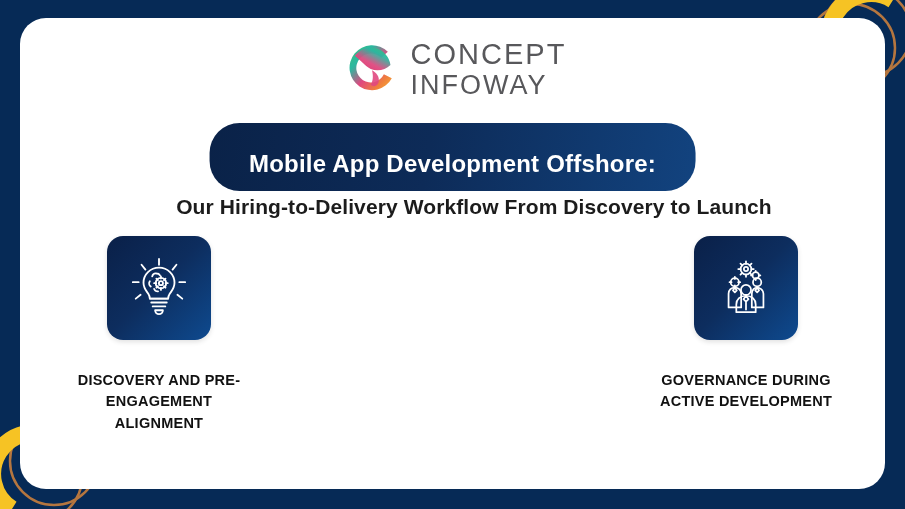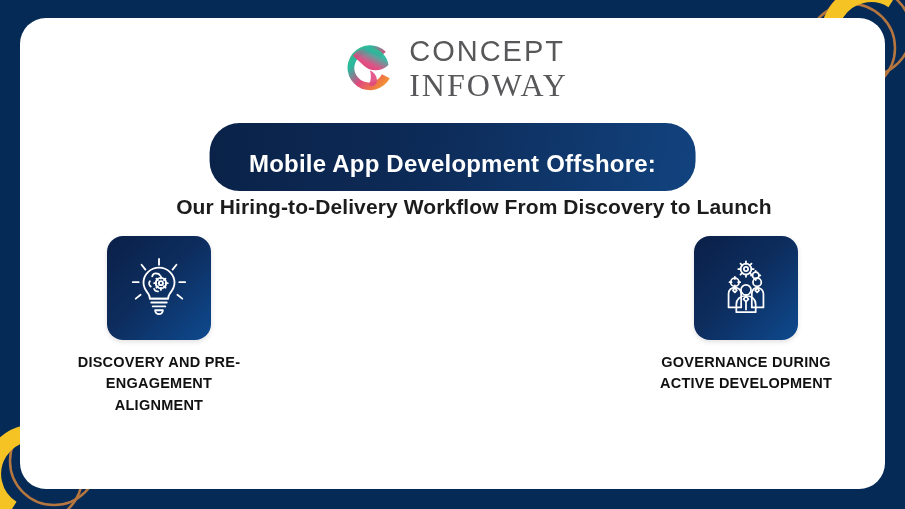--- a/index.html
+++ b/index.html
@@ -65,26 +65,25 @@
     line-height: 1.0;
     color: #4a4a4a;
   }
   .logo-l1 {
     font-size: 29px;
     letter-spacing: 2.0px;
     font-weight: 400;
     color: #58585b;
   }
   .logo-l2 {
-    font-size: 32px;
+    font-size: 27px;
     letter-spacing: 2.0px;
     font-weight: 400;
     color: #58585b;
     margin-top: 3px;
-    font-family: Liberation Serif, serif;
   }
 
   
   .title-pill {
     position: absolute;
     left: 50%;
     transform: translateX(-50%);
     top: 105px;
     padding: 27px 40px 13px 40px;
     border-radius: 30px;
@@ -129,21 +128,21 @@
     height: 104px;
     border-radius: 16px;
     background: linear-gradient(135deg, #0a2048 0%, #0d2d5e 48%, #0e4a8f 100%);
     display: flex;
     align-items: center;
     justify-content: center;
     box-shadow: 0 2px 5px rgba(0,0,0,0.12);
   }
   .tile svg { display: block; }
   .step-label {
-    margin-top: 12px;
+    margin-top: 30px;
     text-align: center;
     color: #111111;
     font-size: 14.5px;
     font-weight: bold;
     letter-spacing: 0.25px;
     line-height: 1.48;
     text-transform: uppercase;
   }
 </style>
 </head>

